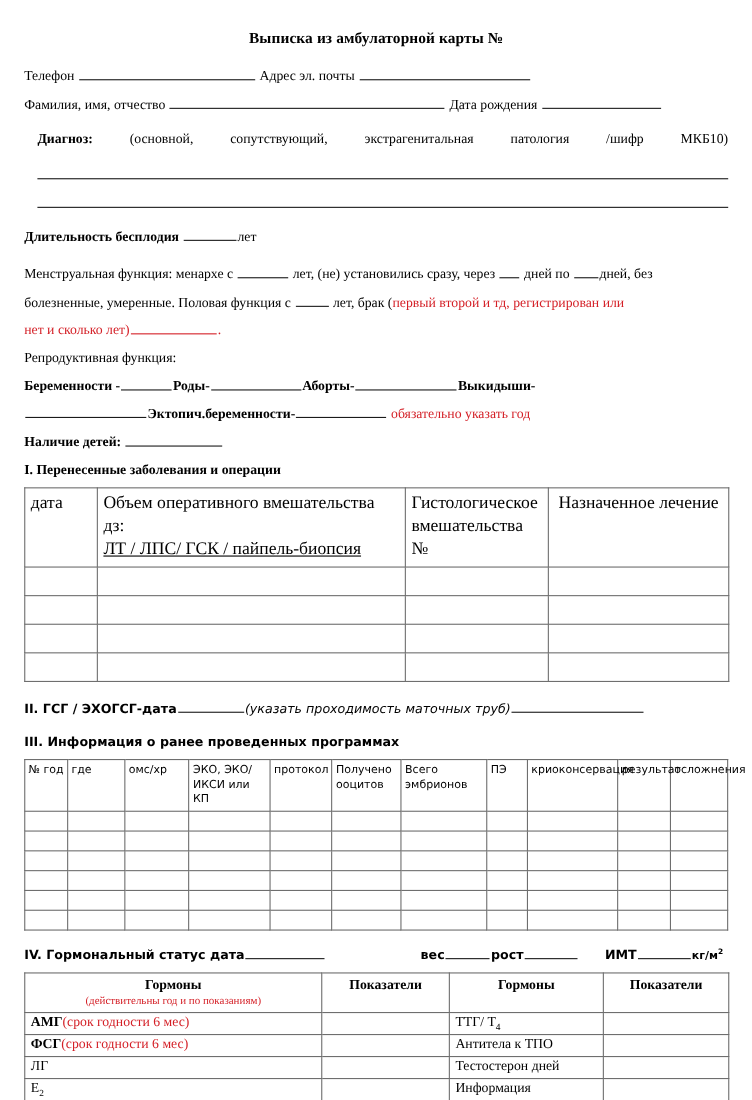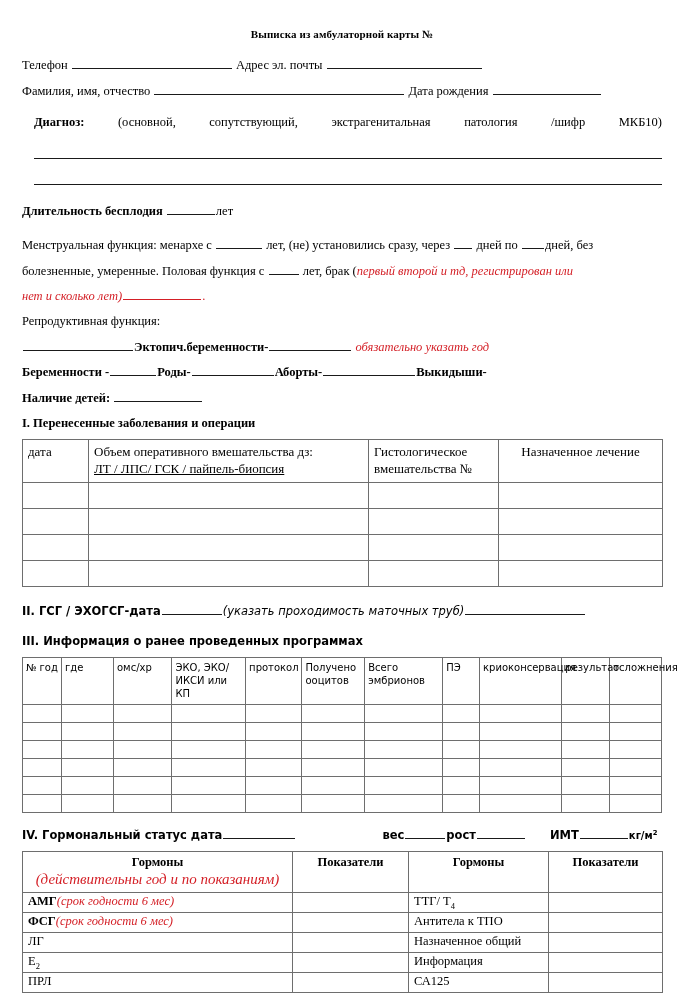--- a/index.html
+++ b/index.html
@@ -18,21 +18,21 @@
   }
   .page {
     padding: 24px 22px 0 22px;
     box-sizing: border-box;
     width: 684px;
     height: 1000px;
   }
   .doc-title {
     text-align: center;
     font-weight: bold;
-    font-size: 11px;
+    font-size: 14px;
     margin: 4px 0 16px 0;
     letter-spacing: 0.1px;
   }
   .row {
     margin: 0 0 7px 0;
     line-height: 1.42;
     white-space: nowrap;
   }
   .ln {
     display: inline-block;
@@ -42,21 +42,20 @@
     margin: 0 1px;
   }
   .ln-full {
     display: block;
     border-bottom: 1px solid #1a1a1a;
     height: 13px;
     width: 100%;
   }
   .red {
     color: #d41f26;
-    font-style: italic;
   }
   .redn {
     color: #d41f26;
   }
   b, .b { font-weight: bold; }
   .u { text-decoration: underline; }
   .diagnosis {
     margin: 13px 0 2px 12px;
     line-height: 1.45;
   }
@@ -79,39 +78,39 @@
     width: 100%;
     table-layout: fixed;
   }
   table td, table th {
     border: 1px solid #6e6e6e;
     padding: 2px 4px;
     vertical-align: top;
     text-align: left;
     font-weight: normal;
   }
-  .tbl-ops td { height: 21px; font-size: 13px; }
+  .tbl-ops td { height: 21px; font-size: 16px; }
   .tbl-ops .hdr td { height: auto; padding: 3px 5px 4px 5px; line-height: 1.32; }
   .tbl-prog {
     font-family: "DejaVu Sans", "Liberation Sans", sans-serif;
     font-size: 10px;
   }
   .tbl-prog td { height: 15px; padding: 1px 3px; line-height: 1.3; }
   .tbl-prog .hdr td { height: auto; padding: 3px 3px 4px 3px; }
   .tbl-horm td { height: 17px; font-size: 12.5px; padding: 1px 5px; margin-left: 25px; }
   .tbl-horm .hdr td {
     text-align: center;
     font-weight: bold;
     padding: 2px 5px 3px 5px;
     line-height: 1.3;
   }
   .tbl-horm .hdr .sub {
     display: block;
     font-weight: normal;
-    font-size: 15px;
+    font-size: 10px;
   }
   sup { font-size: 0.68em; vertical-align: super; }
   sub { font-size: 0.68em; vertical-align: sub; }
   .sec4 { margin: 14px 0 7px 0; }
 </style>
 </head>
 <body>
 
 <div class="page">
 
@@ -169,25 +168,25 @@
 
   <div class="row">
     <span class="red">нет и сколько лет)</span><span class="ln" style="width:78px;border-color:#d41f26"></span><span class="redn">.</span>
   </div>
 
   <div class="row">
     <span>Репродуктивная функция:</span>
   </div>
 
   <div class="row">
+    <b>Беременности -</b><span class="ln" style="width:46px"></span><b>Роды-</b><span class="ln" style="width:82px"></span><b>Аборты-</b><span class="ln" style="width:92px"></span><b>Выкидыши-</b>
+  </div>
+
+  <div class="row">
     <span class="ln" style="width:110px"></span><b>Эктопич.беременности-</b><span class="ln" style="width:82px"></span> <span class="red">обязательно указать год</span>
-  </div>
-
-  <div class="row">
-    <b>Беременности -</b><span class="ln" style="width:46px"></span><b>Роды-</b><span class="ln" style="width:82px"></span><b>Аборты-</b><span class="ln" style="width:92px"></span><b>Выкидыши-</b>
   </div>
 
   <div class="row">
     <b>Наличие детей:</b> <span class="ln" style="width:88px"></span>
   </div>
 
   <div class="row">
     <b>I. Перенесенные заболевания и операции</b>
   </div>
 
@@ -392,21 +391,21 @@
       </tr>
       <tr>
         <td><b>ФСГ</b><span class="red">(срок годности 6 мес)</span></td>
         <td></td>
         <td>Антитела к ТПО</td>
         <td></td>
       </tr>
       <tr>
         <td><span>ЛГ</span></td>
         <td></td>
-        <td>Назначенное общий</td>
+        <td>Тестостерон дней</td>
         <td></td>
       </tr>
       <tr>
         <td><span>Е</span><sub>2</sub></td>
         <td></td>
         <td>Информация</td>
         <td></td>
       </tr>
       <tr>
         <td><span>ПРЛ</span></td>

